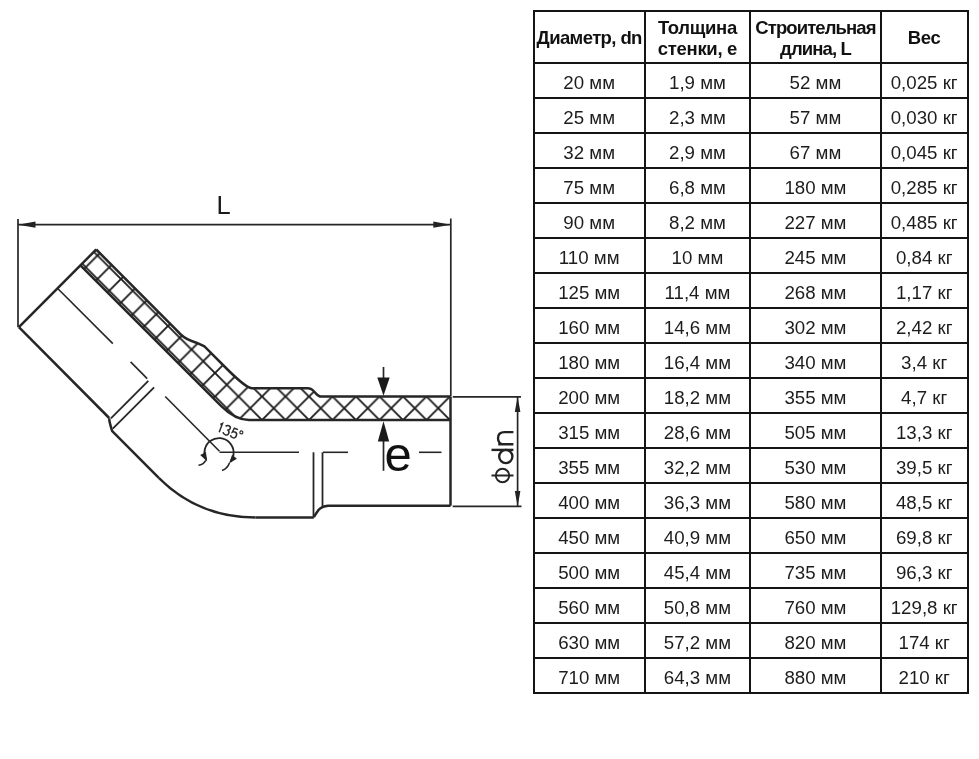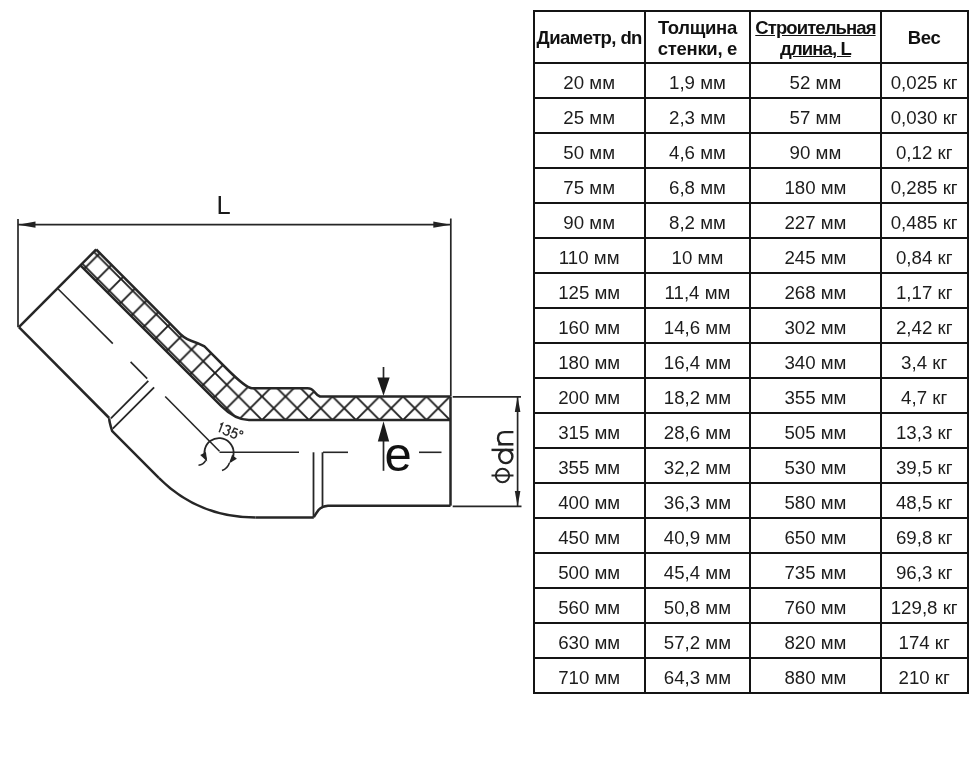--- a/index.html
+++ b/index.html
@@ -4,21 +4,21 @@
 <style>
 html,body{margin:0;padding:0;background:#fff;}
 body{width:979px;height:759px;position:relative;font-family:"Liberation Sans",sans-serif;overflow:hidden;}
 #draw{position:absolute;left:0;top:0;}
 #tbl{position:absolute;left:532.7px;top:10px;border-collapse:collapse;table-layout:fixed;width:434px;font-family:"Liberation Sans",sans-serif;}
 #tbl td,#tbl th{border:2px solid #141414;text-align:center;overflow:hidden;white-space:nowrap;padding:0;}
 #tbl th{font-size:18.5px;font-weight:bold;color:#111;line-height:21.5px;padding-top:2px;letter-spacing:-0.3px;}
 #tbl tr.hd{height:52px;}
 #tbl tr.dr{height:35px;}
 #tbl td{font-size:18.7px;color:#1c1c1c;vertical-align:middle;line-height:18px;padding-top:4px;}
-#tbl th.c3{letter-spacing:-0.9px;text-decoration:underline;}
+#tbl th.c3{letter-spacing:-0.9px;}
 #tbl th.c1{letter-spacing:-0.6px;}
 </style>
 </head>
 <body>
 
 <svg id="draw" width="979" height="759" viewBox="0 0 979 759">
 <defs>
 <pattern id="xh" width="23.5" height="23.5" patternUnits="userSpaceOnUse" patternTransform="translate(3.5,20.5)">
 <path d="M-2,-2 L25.5,25.5 M-2,25.5 L25.5,-2" stroke="#1d1d1d" stroke-width="1.9" fill="none"></path>
 </pattern>
@@ -160,28 +160,28 @@
         <td>0,025&nbsp;кг</td>
       </tr>
 
 <tr class="dr">
         <td>25&nbsp;мм</td>
         <td>2,3&nbsp;мм</td>
         <td>57&nbsp;мм</td>
         <td>0,030&nbsp;кг</td>
       </tr>
 
-
-
-<tr class="dr">
-        <td>50&nbsp;мм</td>
-        <td>4,6&nbsp;мм</td>
-        <td>90&nbsp;мм</td>
-        <td>0,12&nbsp;кг</td>
-      </tr>
+<tr class="dr">
+        <td>32&nbsp;мм</td>
+        <td>2,9&nbsp;мм</td>
+        <td>67&nbsp;мм</td>
+        <td>0,045&nbsp;кг</td>
+      </tr>
+
+
 
 
 <tr class="dr">
         <td>75&nbsp;мм</td>
         <td>6,8&nbsp;мм</td>
         <td>180&nbsp;мм</td>
         <td>0,285&nbsp;кг</td>
       </tr>
 
 <tr class="dr">

